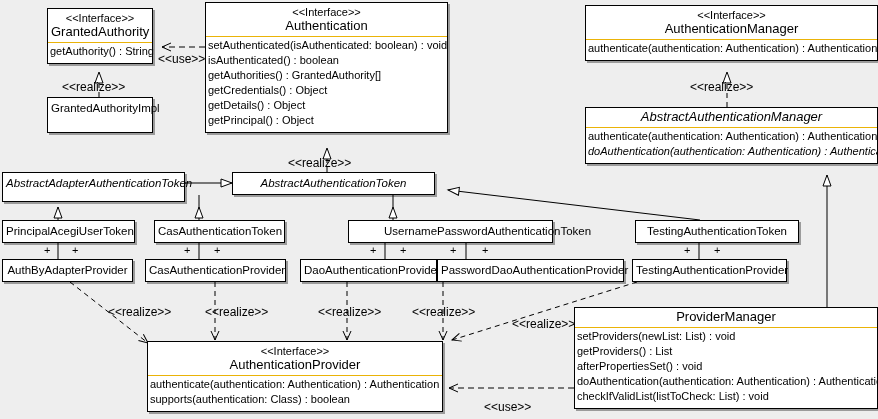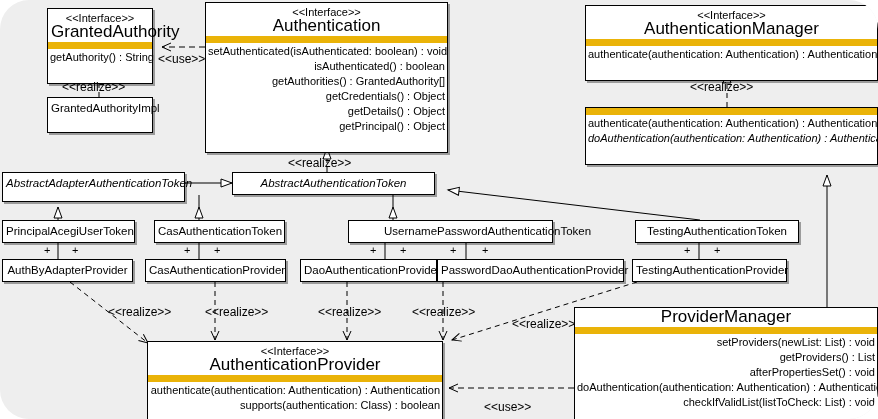--- a/index.html
+++ b/index.html
@@ -7,21 +7,20 @@
     padding: 0;
     background: #ffffff;
   }
   #canvas {
     position: relative;
     width: 878px;
     height: 419px;
     background: #eeeeee;
     overflow: hidden;
     font-family: "Liberation Sans", sans-serif;
-    border-radius: 29px;
   }
   #edges {
     position: absolute;
     left: 0; top: 0;
     width: 878px;
     height: 419px;
     pointer-events: none;
   }
   .uml-class {
     position: absolute;
@@ -35,30 +34,29 @@
     padding: 2px 3px 3px 3px;
     text-align: center;
     line-height: 14px;
   }
   .stereo {
     font-size: 11px;
     color: #000;
     white-space: nowrap;
   }
   .cname {
-    font-size: 17px;
+    font-size: 13px;
     color: #000;
     white-space: nowrap;
     text-align: center;
   }
   .cname.abstract { font-style: italic; }
   .compart {
-    border-top: 7px solid #eab308;
-    padding: 1px 0 18px 0;
-    text-align: right;
+    border-top: 1px solid #eab308;
+    padding: 1px 0 4px 0;
   }
   .member {
     font-size: 11px;
     line-height: 15px;
     white-space: nowrap;
     padding: 0 2px;
     color: #000;
     overflow: visible;
   }
   .member.abstract { font-style: italic; }
@@ -171,20 +169,23 @@
     <div class="hdr">
       <div class="stereo">&lt;&lt;Interface&gt;&gt;</div>
       <div class="cname">AuthenticationManager</div>
     </div>
     <div class="compart">
       <div class="member">authenticate(authentication: Authentication) : Authentication</div>
     </div>
   </div>
 
   <div class="uml-class" style="left:585px; top:107px; width:293px;">
+    <div class="hdr">
+      <div class="cname abstract">AbstractAuthenticationManager</div>
+    </div>
     <div class="compart">
       <div class="member">authenticate(authentication: Authentication) : Authentication</div>
       <div class="member abstract">doAuthentication(authentication: Authentication) : Authentication</div>
     </div>
   </div>
 
   <div class="uml-class" style="left:2px; top:172px; width:183px; height:30px;">
     <div class="simple-name abstract">AbstractAdapterAuthenticationToken</div>
   </div>
 

